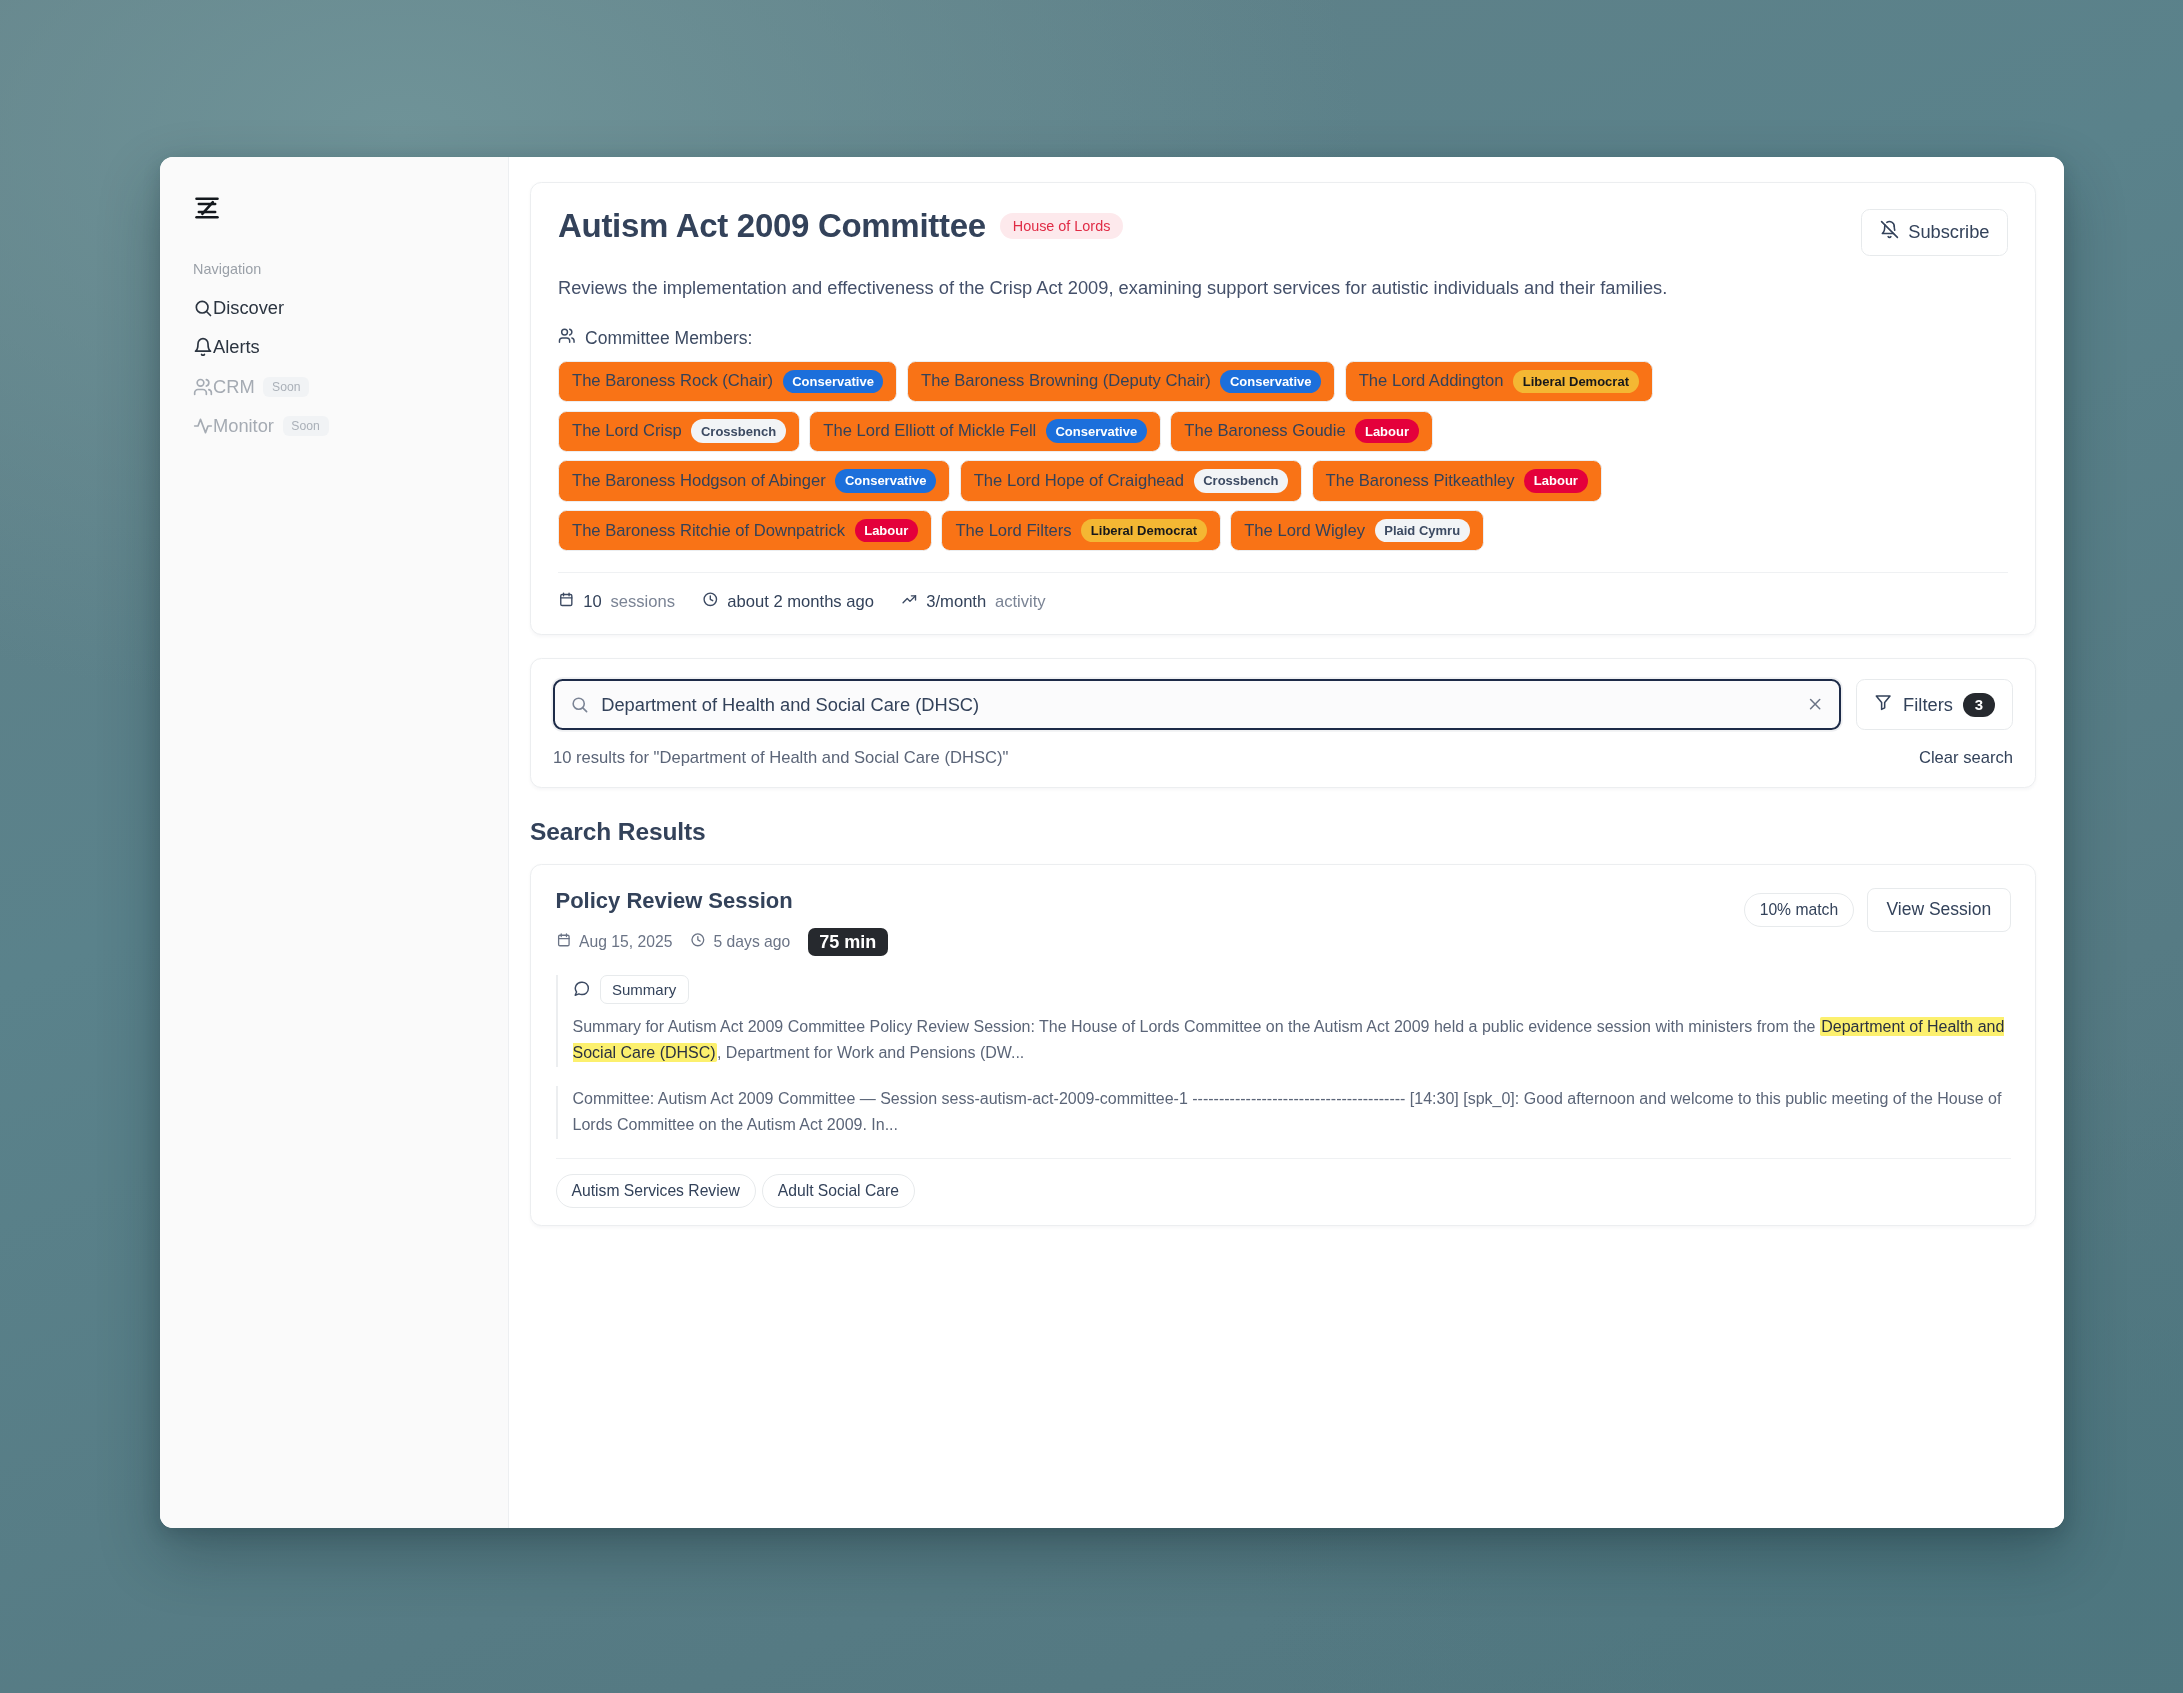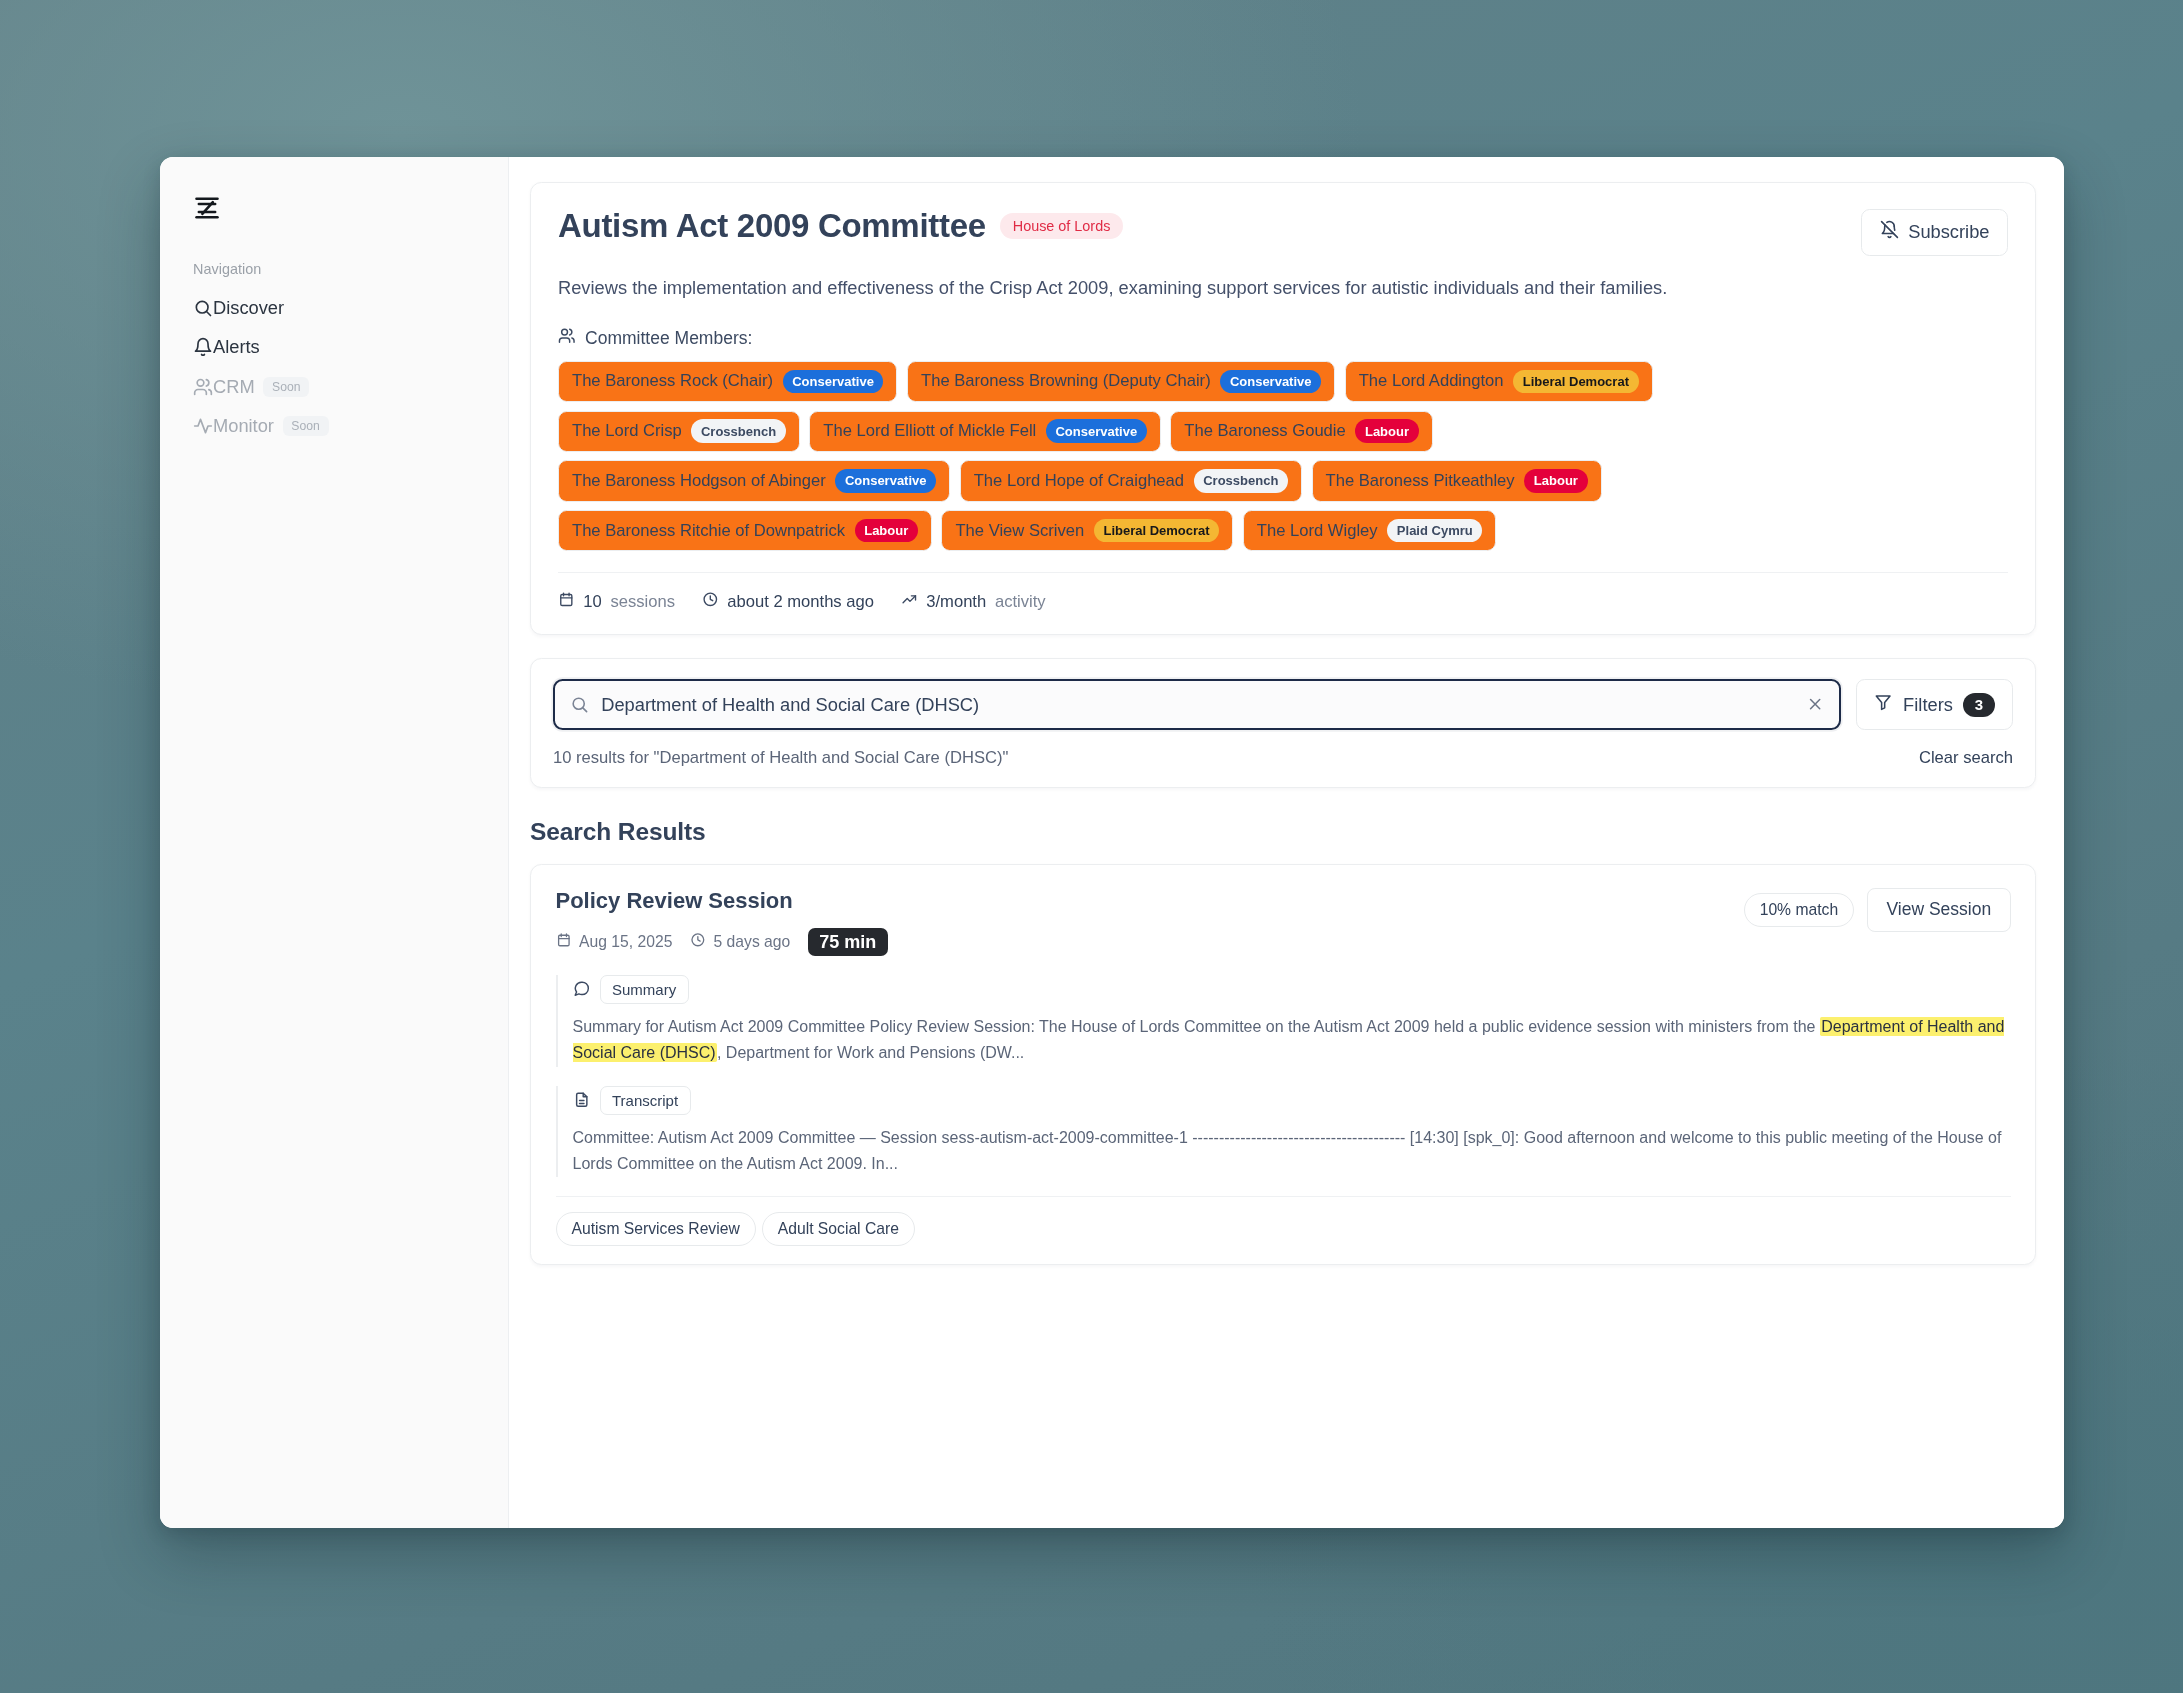--- a/index.html
+++ b/index.html
@@ -366,21 +366,21 @@
             <span class="party labour">Labour</span>
           </div>
         </div>
 
         <div class="m-row">
           <div class="member">
             <span>The Baroness Ritchie of Downpatrick</span>
             <span class="party labour">Labour</span>
           </div>
           <div class="member">
-            <span>The View Scriven</span>
+            <span>The Lord Filters</span>
             <span class="party libdem">Liberal Democrat</span>
           </div>
           <div class="member">
             <span>The Lord Wigley</span>
             <span class="party plaid">Plaid Cymru</span>
           </div>
         </div>
       </div>
 
       <div class="stats-sep"></div>
@@ -494,31 +494,20 @@
             <svg width="17.5" height="17.5" viewBox="0 0 24 24" fill="none" stroke="#3c4a62" stroke-width="2" stroke-linecap="round" stroke-linejoin="round">
               <path d="M21 11.5a8.4 8.4 0 0 1-9 8.5 9.5 9.5 0 0 1-4-.9L3 21l1.9-4.6A8.4 8.4 0 0 1 12 3a8.4 8.4 0 0 1 9 8.5z"></path>
             </svg>
           </span>
           <span class="snip-chip">Summary</span>
         </div>
         <div class="snip-body"><span>Summary for Autism Act 2009 Committee Policy Review Session: The House of Lords Committee on the Autism Act 2009 held a public evidence session with ministers from the </span><span class="hl">Department of Health and Social Care (DHSC)</span><span>, Department for Work and Pensions (DW...</span></div>
       </div>
 
       <div class="snippet">
-        <div class="snip-head">
-          <span>
-            <svg width="17.5" height="17.5" viewBox="0 0 24 24" fill="none" stroke="#3c4a62" stroke-width="2" stroke-linecap="round" stroke-linejoin="round">
-              <path d="M14 3H7a2 2 0 0 0-2 2v14a2 2 0 0 0 2 2h10a2 2 0 0 0 2-2V8z"></path>
-              <polyline points="14 3 14 8 19 8"></polyline>
-              <line x1="9" y1="13" x2="15" y2="13"></line>
-                <line x1="9" y1="17" x2="15" y2="17"></line>
-            </svg>
-          </span>
-          <span class="snip-chip">Transcript</span>
-        </div>
         <div class="snip-body">Committee: Autism Act 2009 Committee — Session sess-autism-act-2009-committee-1 ---------------------------------------- [14:30] [spk_0]: Good afternoon and welcome to this public meeting of the House of Lords Committee on the Autism Act 2009. In...</div>
       </div>
 
       <div class="tag-sep"></div>
       <div class="tags">
         <span class="tag">Autism Services Review</span>
         <span class="tag">Adult Social Care</span>
       </div>
     </section>
 

